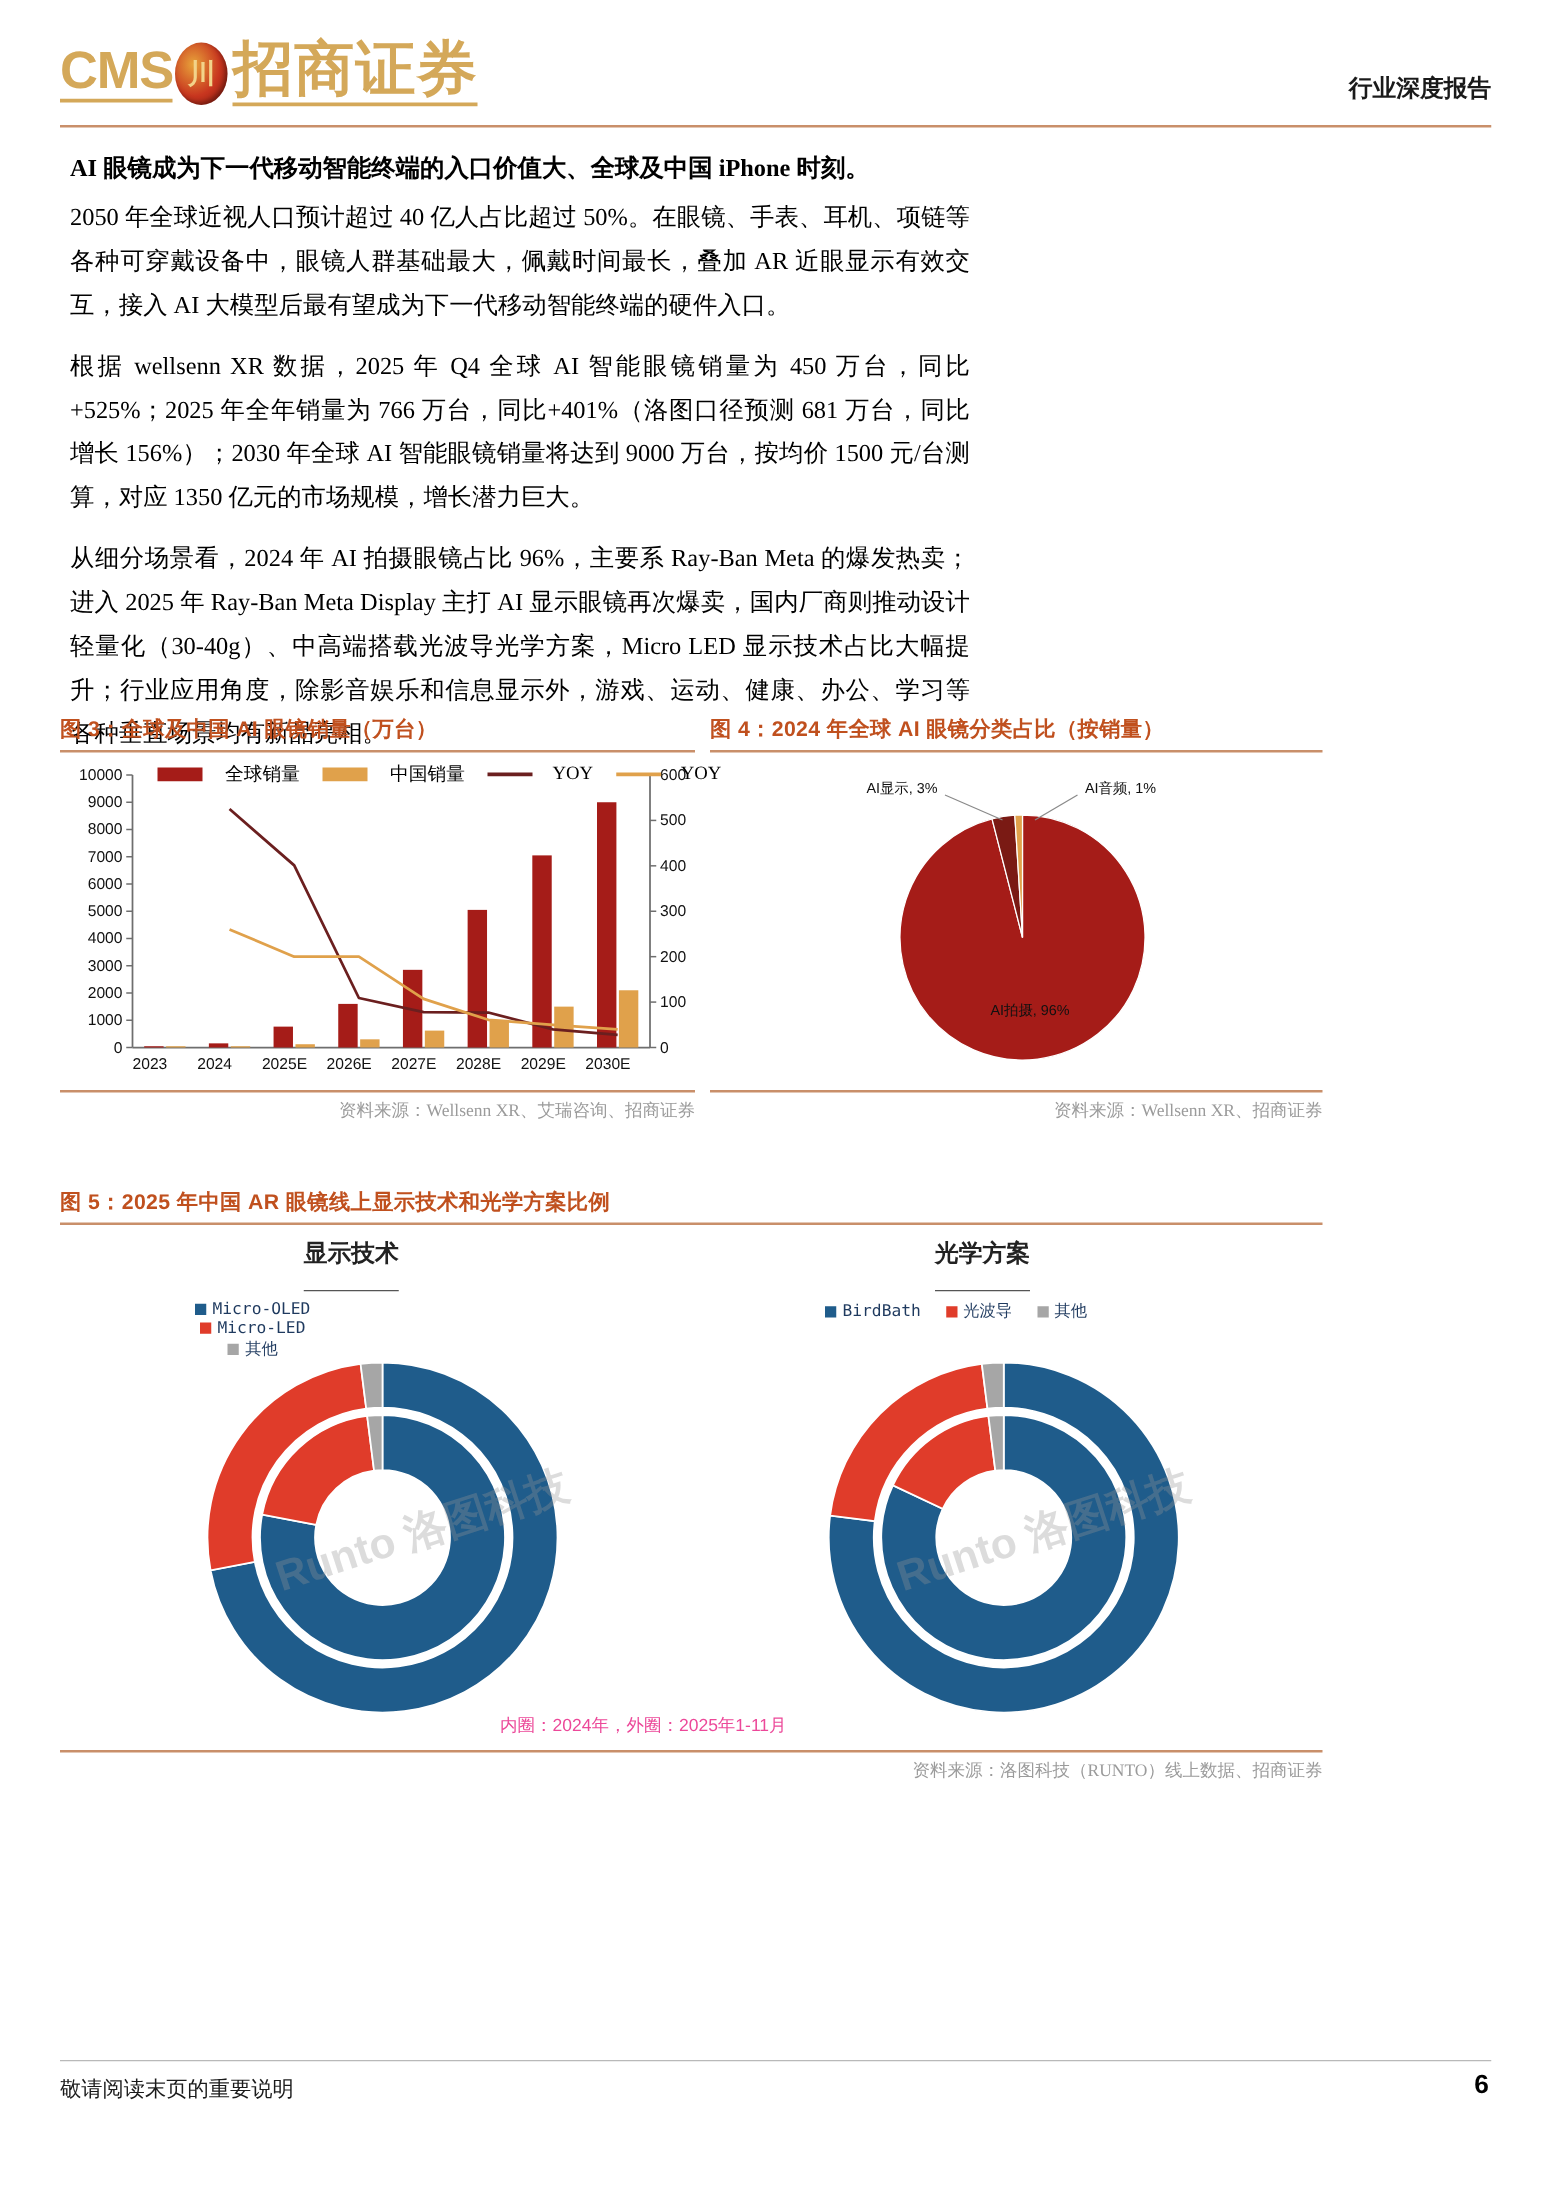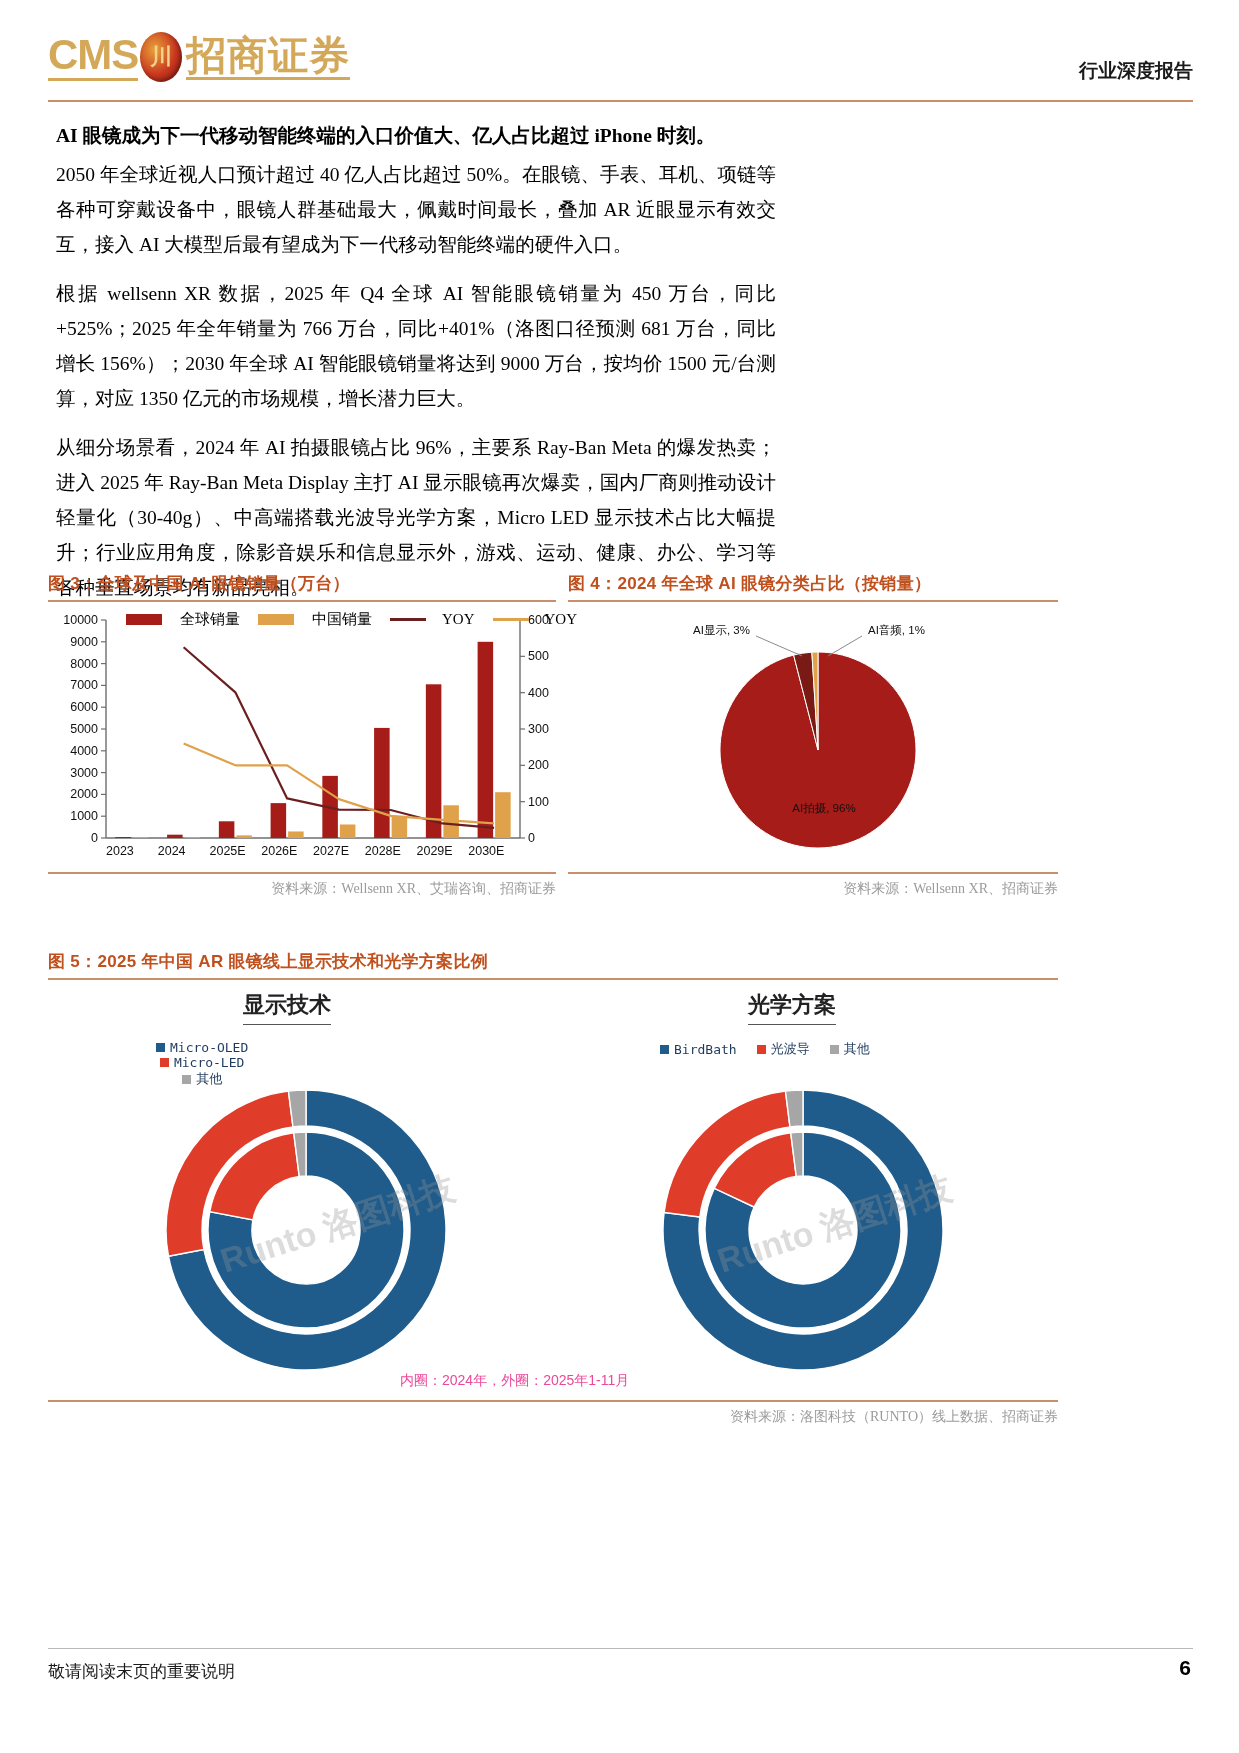--- a/index.html
+++ b/index.html
@@ -54,21 +54,21 @@
     transform: translateY(-50%);
     text-align: center;
     color: #f2d38a;
     font-size: 22px;
     font-family: "Liberation Sans", sans-serif;
     font-weight: bold;
   }
   .logo-cn {
     font-family: "Liberation Sans", sans-serif;
     font-weight: bold;
-    font-size: 40px;
+    font-size: 48px;
     color: #d4a859;
     line-height: 1;
     border-bottom: 3px solid #d4a859;
     padding-bottom: 2px;
     letter-spacing: 1px;
   }
   .header-right {
     position: absolute; right: 0; top: 28px;
     font-size: 19px;
     font-family: "Liberation Serif", serif;
@@ -161,24 +161,24 @@
 
   
   #fig4 .chart-area { height: 270px; }
 
   
   #fig5 .chart-area { height: 420px; }
   .donut-title {
     position: absolute;
     font-family: Liberation Serif, serif;
     font-weight: bold;
-    font-size: 22px;
+    font-size: 19px;
     color: #222;
     border-bottom: 1.5px solid #555;
-    padding-bottom: 4px;
+    padding-bottom: 16px;
     white-space: nowrap;
   }
   .donut-legend {
     position: absolute;
     display: flex; align-items: center;
     font-family: "DejaVu Sans Mono", monospace;
     font-size: 13px;
     color: #1f3a5f;
     white-space: nowrap;
   }
@@ -233,21 +233,21 @@
     <div class="logo-wrap">
       <span class="logo-cms">CMS</span>
       <span class="logo-badge"></span>
       <span class="logo-cn">招商证券</span>
     </div>
     <div class="header-right">行业深度报告</div>
   </div>
   <div class="header-rule"></div>
 
   <div class="body-text">
-    <p class="para lead">AI 眼镜成为下一代移动智能终端的入口价值大、亿人占比超过 iPhone 时刻。</p>
+    <p class="para lead">AI 眼镜成为下一代移动智能终端的入口价值大、全球及中国 iPhone 时刻。</p>
     <p class="para">2050 年全球近视人口预计超过 40 亿人占比超过 50%。在眼镜、手表、耳机、项链等各种可穿戴设备中，眼镜人群基础最大，佩戴时间最长，叠加 AR 近眼显示有效交互，接入 AI 大模型后最有望成为下一代移动智能终端的硬件入口。</p>
     <p class="para">根据 wellsenn XR 数据，2025 年 Q4 全球 AI 智能眼镜销量为 450 万台，同比+525%；2025 年全年销量为 766 万台，同比+401%（洛图口径预测 681 万台，同比增长 156%）；2030 年全球 AI 智能眼镜销量将达到 9000 万台，按均价 1500 元/台测算，对应 1350 亿元的市场规模，增长潜力巨大。</p>
     <p class="para">从细分场景看，2024 年 AI 拍摄眼镜占比 96%，主要系 Ray-Ban Meta 的爆发热卖；进入 2025 年 Ray-Ban Meta Display 主打 AI 显示眼镜再次爆卖，国内厂商则推动设计轻量化（30-40g）、中高端搭载光波导光学方案，Micro LED 显示技术占比大幅提升；行业应用角度，除影音娱乐和信息显示外，游戏、运动、健康、办公、学习等各种垂直场景均有新品亮相。</p>
   </div>
 
   <div id="fig3">
     <div class="fig-title">图 3：全球及中国 AI 眼镜销量（万台）</div>
     <div class="fig-rule"></div>
     <div class="chart-area" id="fig3-area" style="height: 270px;">
         <svg width="508" height="270" viewBox="0 0 508 270" style="position: absolute; left: 0px; top: 0px;">

